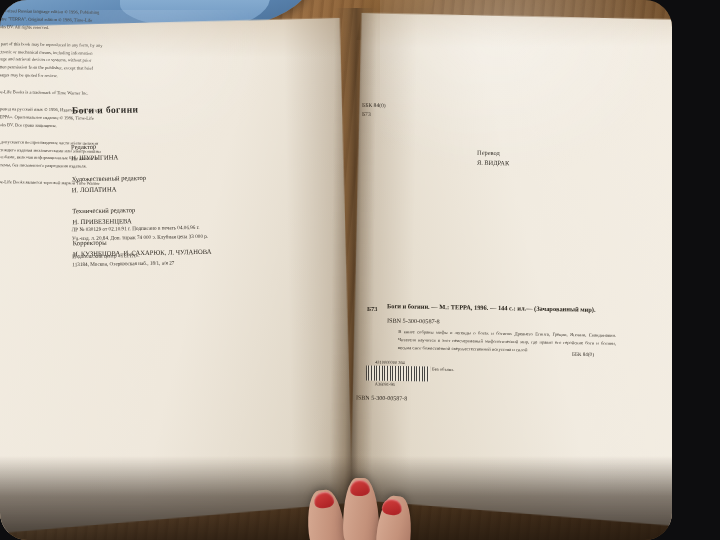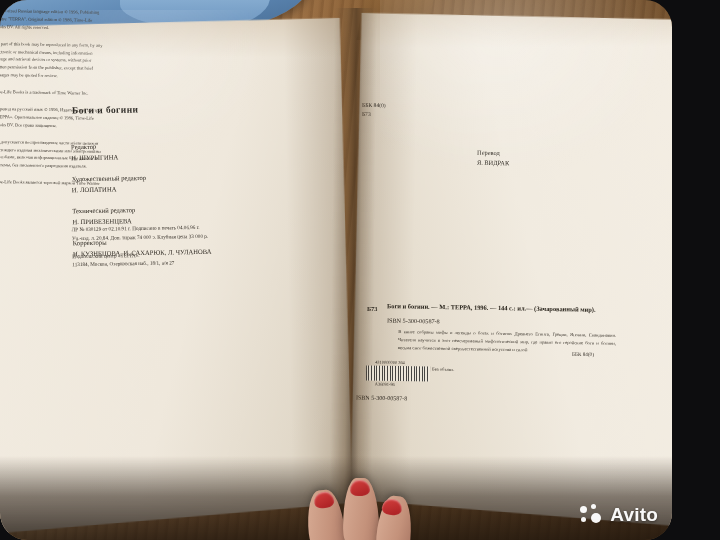--- a/index.html
+++ b/index.html
@@ -454,23 +454,14 @@
 
   <div class="hand">
     <div class="finger f1"></div>
     <div class="finger f2"></div>
     <div class="finger f3"></div>
     <div class="nail n1"></div>
     <div class="nail n2"></div>
     <div class="nail n3"></div>
   </div>
 
-  <div class="watermark">
-    <span class="wm-dots">
-      <span class="d1"></span>
-        <span class="d2"></span>
-        <span class="d3"></span>
-        <span class="d4"></span>
-    </span>
-    <span>Avito</span>
-  </div>
 
 </div>
 
 </body></html>

